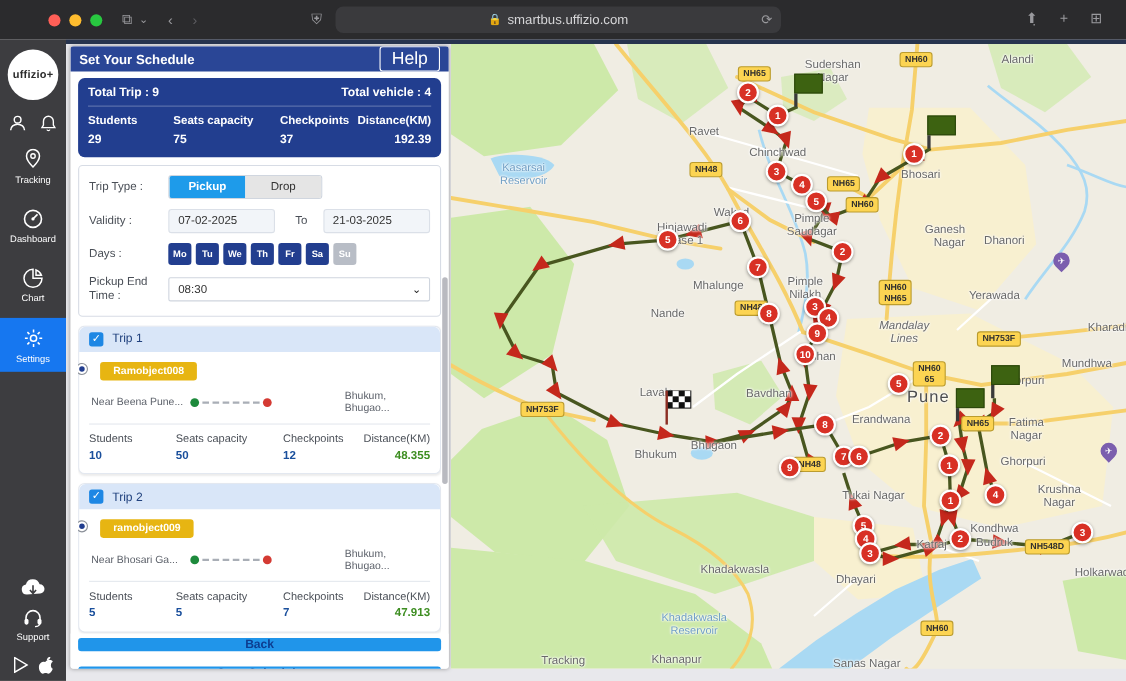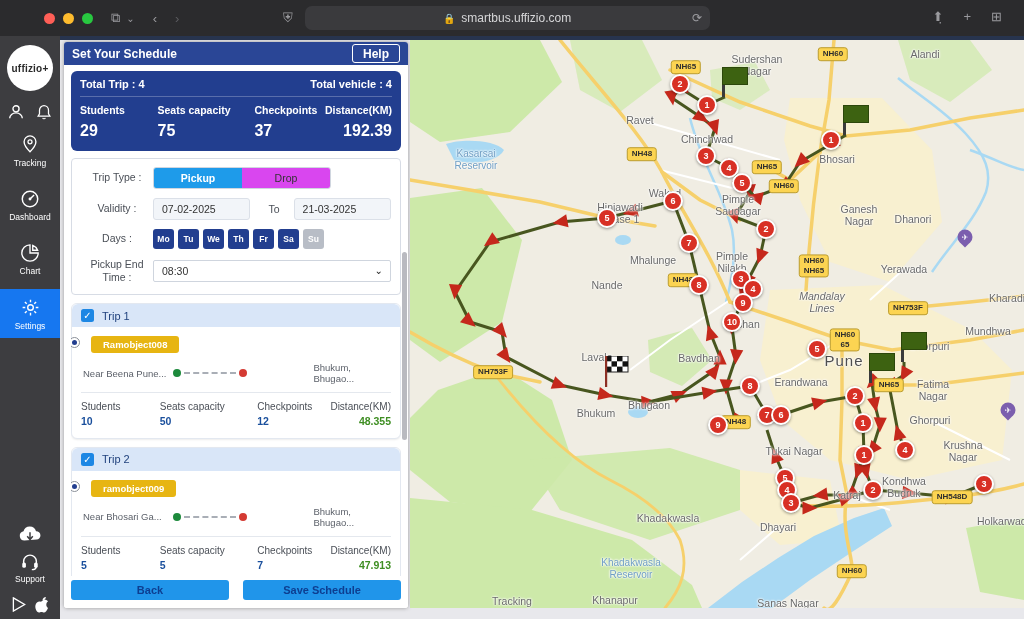--- a/index.html
+++ b/index.html
@@ -28,35 +28,35 @@
   .nav-item .lbl { font-size:8.5px; color:#fff; }
   .nav-item.active { background:#1677f0; }
   .sb-bottom { margin-top:auto; display:flex; flex-direction:column; align-items:center; gap:6px; padding-bottom:6px; }
   .stores { display:flex; gap:9px; }
   svg.ic { display:block; }
 
   
   .panel { position:absolute; left:64px; top:42px; width:344px; height:566px; background:#fff; border-radius:3px; box-shadow:0 0 4px rgba(0,0,0,.35); overflow:hidden; }
   .p-head { height:23px; background:#2a4696; display:flex; align-items:center; padding:0 8px; }
   .p-head .title { color:#fff; font-size:12px; font-weight:bold; }
-  .help-btn { margin-left:auto; border:1px solid #fff; color:#fff; background:transparent; font-size:12px; font-weight:bold; border-radius:3px; padding:1.5px 10px; cursor:pointer; }
+  .help-btn { margin-left:auto; border:1px solid #fff; color:#fff; background:transparent; font-size:16px; font-weight:normal; border-radius:3px; padding:1.5px 10px; cursor:pointer; }
   .p-body { padding:6px 7px 0; }
   .summary { background:#223e8f; border-radius:6px; color:#fff; padding:7px 9px 8px; }
   .sum-top { display:flex; justify-content:space-between; font-size:11px; font-weight:bold; padding-bottom:6px; border-bottom:1px solid rgba(255,255,255,.25); }
   .sum-grid { display:flex; margin-top:6px; }
   .sum-col { font-size:10.5px; font-weight:bold; line-height:1.5; }
-  .sum-col .v { font-size:16px; }
+  .sum-col .v { font-size:11px; }
   .sc1{width:88px} .sc2{width:110px} .sc3{width:80px} .sc4{flex:1; text-align:right;}
 
   .form-card { border:1px solid #d7dce5; border-radius:4px; margin-top:7px; padding:8px 9px; background:#fff; }
   .f-row { display:flex; align-items:center; margin-bottom:9px; }
   .f-row:last-child { margin-bottom:2px; }
-  .f-label { width:72px; font-size:10.5px; color:#4a4f57; flex:0 0 72px; line-height:1.25;text-align:center; }
-  .seg { display:flex; width:178px; border:1px solid #d0d6df; border-radius:3px; overflow:hidden; }
-  .seg-btn { flex:1; text-align:center; font-size:10.5px; padding:4px 0; background:#d946ef; color:#333; cursor:pointer; }
+  .f-label { width:72px; font-size:10.5px; color:#4a4f57; flex:0 0 72px; line-height:1.25; }
+  .seg { display:flex; width:140px; border:1px solid #d0d6df; border-radius:3px; overflow:hidden; }
+  .seg-btn { flex:1; text-align:center; font-size:10.5px; padding:4px 0; background:#e5e5e5; color:#333; cursor:pointer; }
   .seg-btn.active { background:#1e9bea; color:#fff; font-weight:bold; }
   .date-input { width:110px; height:22px; background:#f2f5f9; border:1px solid #dbe0e8; border-radius:3px; font-size:10.5px; color:#333; padding:0 8px; display:flex; align-items:center; }
   .to-lbl { font-size:10.5px; color:#4a4f57; margin:0 14px 0 18px; }
   .days { display:flex; gap:4px; }
   .day { width:21px; height:20px; background:#223e8f; color:#fff; border-radius:3px; font-size:8.5px; font-weight:bold; display:flex; align-items:center; justify-content:center; cursor:pointer; }
   .day.off { background:#b8bdc6; }
   .select { flex:1; height:22px; border:1px solid #cfd5de; border-radius:2px; font-size:10.5px; color:#333; padding:0 8px; display:flex; align-items:center; position:relative; cursor:pointer; }
   .select .chev { position:absolute; right:7px; font-size:10px; color:#222; }
 
   .trips { position:relative; margin-top:8px; height:372px; overflow:hidden; }
@@ -75,21 +75,21 @@
   .dot.g{background:#1d8a3c} .dot.r{background:#d43a33}
   .dash { width:52px; border-top:2px dashed #a9aeb6; margin:0 3px; }
   .r-to { font-size:9.5px; color:#5c616a; margin-left:60px; }
   .trip-stats { display:flex; border-top:1px solid #e4e8ee; margin-top:8px; padding-top:6px; }
   .t-col { font-size:10px; color:#4a4f57; line-height:1.5; }
   .t-col .v { font-size:10.5px; font-weight:bold; color:#1a4f9c; }
   .t-col .v.green { color:#3e8e22; }
   .tc1{width:84px} .tc2{width:104px} .tc3{width:78px} .tc4{flex:1; text-align:right;}
 
   .scrollthumb { position:absolute; right:1px; top:210px; width:5px; height:188px; background:#b9bac0; border-radius:3px; }
-  .p-footer { position:absolute; left:0; bottom:0; width:100%; height:32px; background:#fff; display:flex; gap:14px; padding:4px 7px 8px; }
+  .p-footer { position:absolute; left:0; bottom:0; width:100%; height:32px; background:#fff; display:flex; gap:14px; padding:4px 7px 8px;flex-direction:column; }
   .btn { flex:1; background:#2095ea; border:none; border-radius:3px; color:#0d3e91; font-weight:bold; font-size:11px; cursor:pointer; }
 
   
   .map-topstrip { position:absolute; left:60px; top:36px; width:964px; height:4px; background:#27344e; }
   .map { position:absolute; left:410px; top:40px; width:614px; height:568px; overflow:hidden; background:#f0ede3; }
   .map svg.base { position:absolute; left:0; top:0; }
   .m-label { position:absolute; transform:translate(-50%,-50%); font-size:10.5px; color:#696969; white-space:pre-line; text-align:center; line-height:1.15; text-shadow:0 0 2px #fff,0 0 2px #fff,0 0 3px #fff; pointer-events:none; }
   .m-label.city { font-size:15px; color:#4e4e4e; letter-spacing:1px; }
   .m-label.water { color:#6f9ec4; font-size:10px; }
   .m-badge { position:absolute; transform:translate(-50%,-50%); background:#fcd452; border:1px solid #bb9c2e; border-radius:3px; color:#2e2e2e; font-size:8px; font-weight:bold; padding:1px 4px; white-space:pre-line; text-align:center; line-height:1.2; }
@@ -209,21 +209,21 @@
   </div>
 
   <div class="panel">
     <div class="p-head">
       <span class="title">Set Your Schedule</span>
       <button class="help-btn">Help</button>
     </div>
     <div class="p-body">
       <div class="summary">
         <div class="sum-top">
-          <span>Total Trip : 4</span>
+          <span>Total Trip : 9</span>
           <span>Total vehicle : 4</span>
         </div>
         <div class="sum-grid">
           <div class="sum-col sc1">
               <div>Students</div>
               <div class="v">29</div>
             </div>
           <div class="sum-col sc2">
               <div>Seats capacity</div>
               <div class="v">75</div>
@@ -453,21 +453,21 @@
       <div class="m-label" style="left: 230px; top: 80px;">Ravet</div>
       <div class="m-label" style="left: 297px; top: 99px;">Chinchwad</div>
       <div class="m-label water" style="left: 66px; top: 119px;">Kasarsai
 Reservoir</div>
       <div class="m-label" style="left: 427px; top: 119px;">Bhosari</div>
       <div class="m-label" style="left: 255px; top: 153px;">Wakad</div>
       <div class="m-label" style="left: 210px; top: 173px;">Hinjawadi
 Phase 1</div>
       <div class="m-label" style="left: 328px; top: 165px;">Pimple
 Saudagar</div>
-      <div class="m-label" style="left: 449px; top: 175px;">Ganesh
+      <div class="m-label" style="left: 449px; top: 175px; text-align: right;">Ganesh
 Nagar</div>
       <div class="m-label" style="left: 503px; top: 179px;">Dhanori</div>
       <div class="m-label" style="left: 243px; top: 220px;">Mhalunge</div>
       <div class="m-label" style="left: 197px; top: 245px;">Nande</div>
       <div class="m-label" style="left: 322px; top: 222px;">Pimple
 Nilakh</div>
       <div class="m-label" style="left: 494px; top: 229px;">Yerawada</div>
       <div class="m-label" style="left: 412px; top: 262px; font-style: italic;">Mandalay
 Lines</div>
       <div class="m-label" style="left: 597px; top: 258px;">Kharadi</div>

